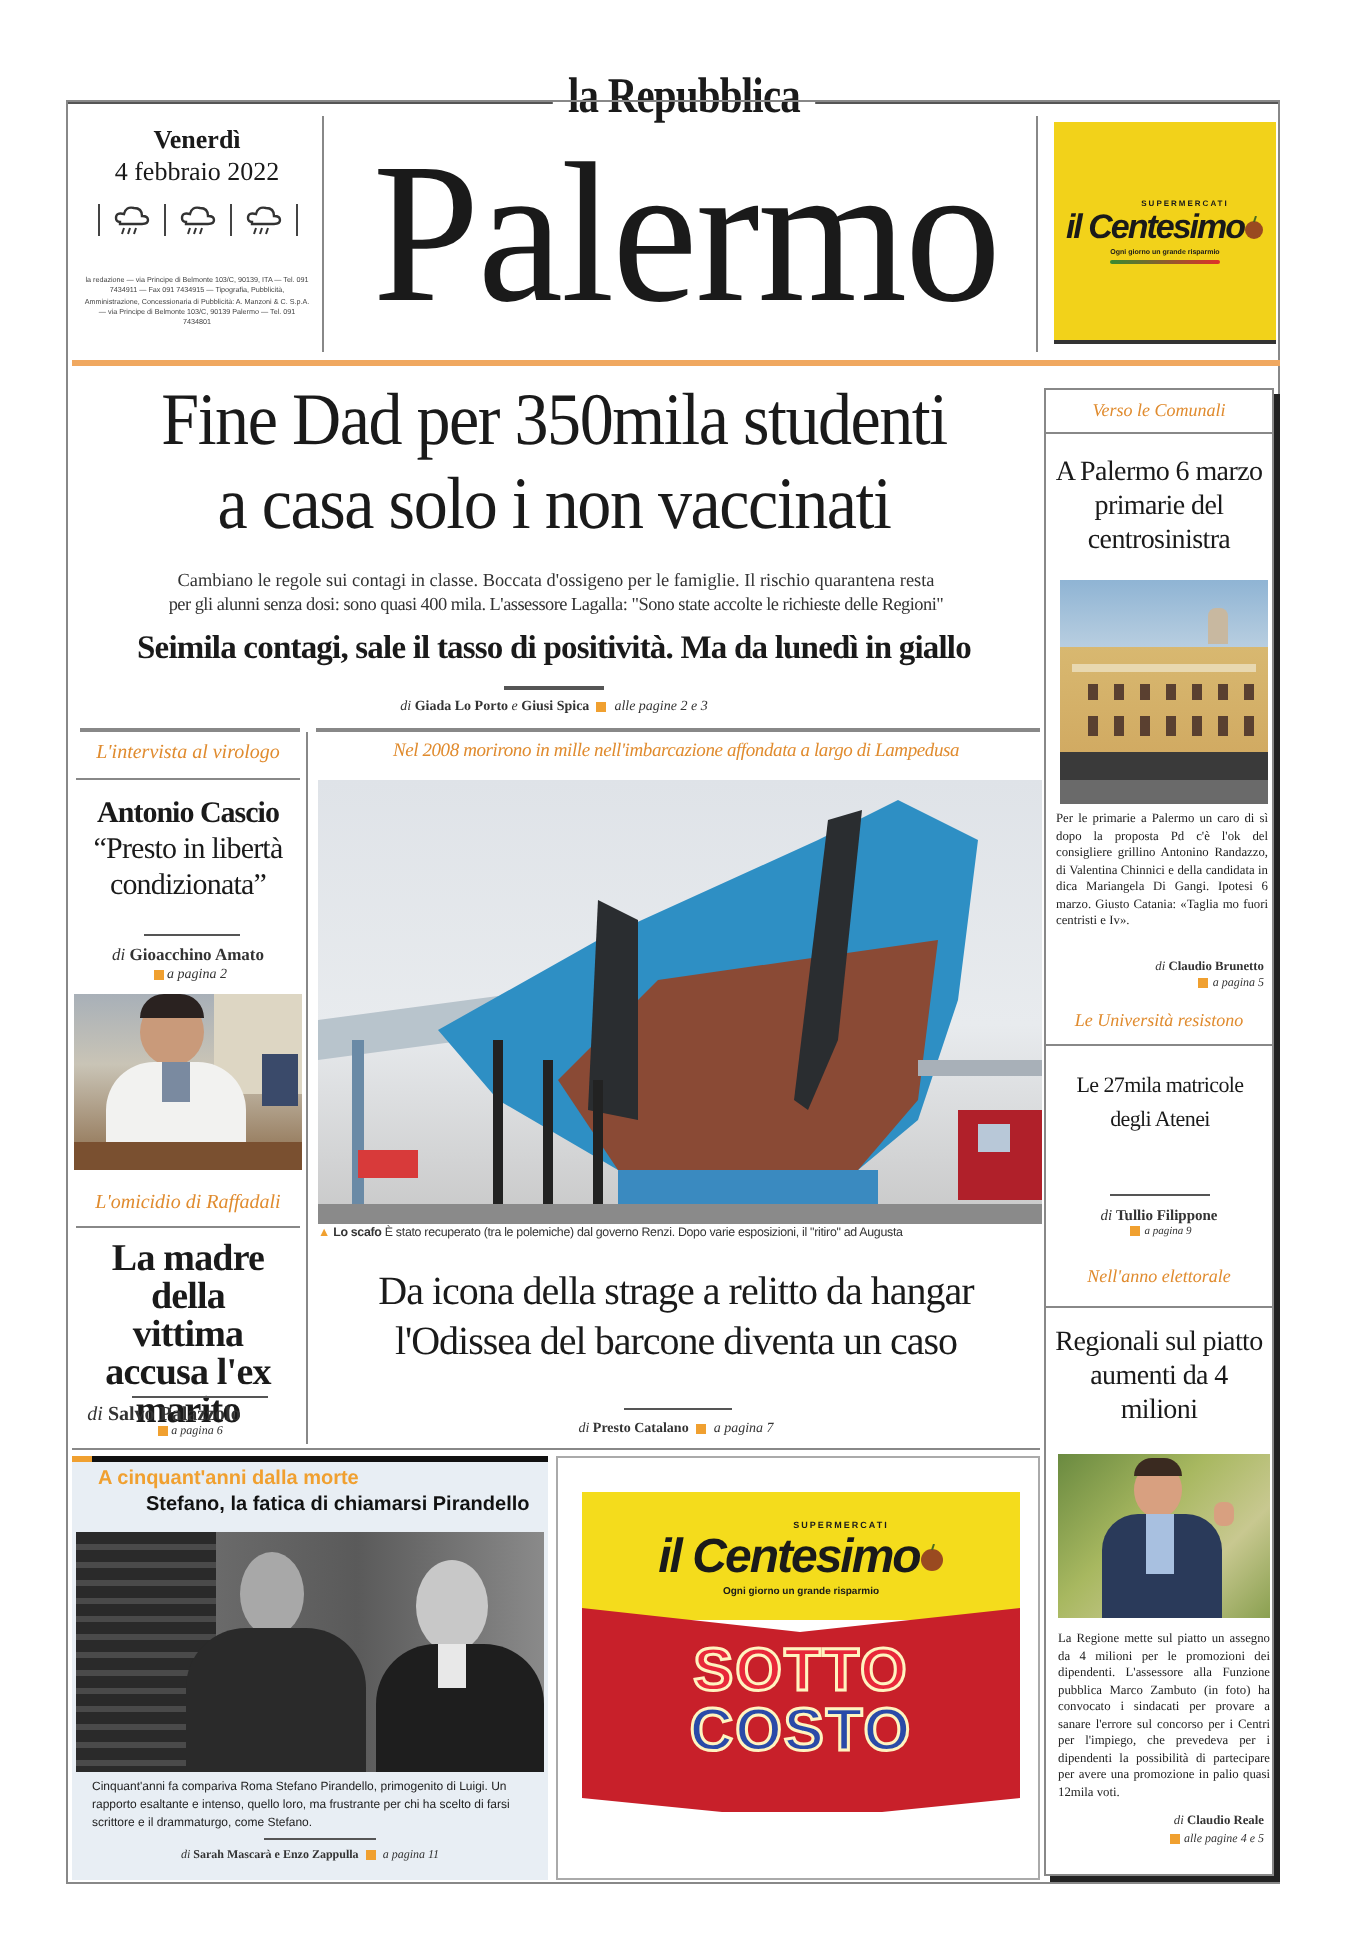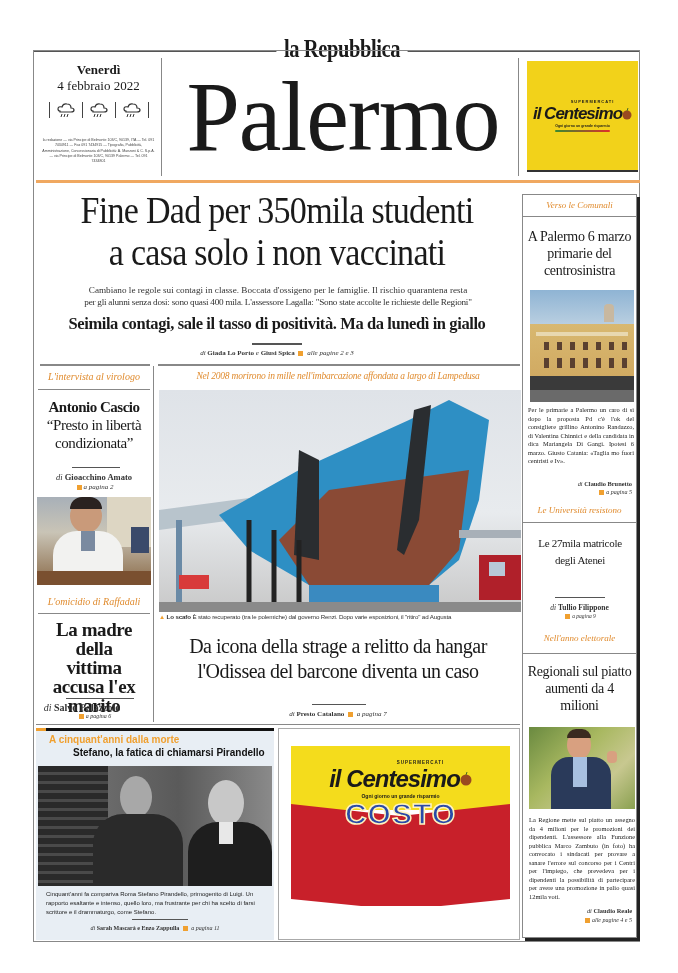--- a/index.html
+++ b/index.html
@@ -195,20 +195,21 @@
   </svg>
   <div class="sans" style="position:relative;font-size:4.5px;font-weight:bold;margin-top:14px;margin-left:40px;letter-spacing:1px;">SUPERMERCATI</div>
   <div class="sans" style="position:relative;display:flex;justify-content:center;align-items:center;">
     <span style="font-size:24px;font-weight:bold;font-style:italic;letter-spacing:-1px;">il Centesimo</span>
     <svg width="12" height="14" viewBox="0 0 12 14">
         <ellipse cx="6" cy="8" rx="5.5" ry="5.5" fill="#9a4a20"></ellipse>
         <path d="M6 3 L7 0" stroke="#4a6a20" stroke-width="1"></path>
       </svg>
   </div>
   <div class="sans" style="position:relative;font-size:5px;font-weight:bold;">Ogni giorno un grande risparmio</div>
+  <div class="sans" style="position:relative;margin-top:22px;font-size:30px;font-weight:bold;color:#e8283a;line-height:30px;letter-spacing:1px;-webkit-text-stroke:1.5px #fff4c0;">SOTTO</div>
   <div class="sans" style="position:relative;font-size:30px;font-weight:bold;color:#2a4aa8;line-height:30px;letter-spacing:1px;-webkit-text-stroke:1.5px #fff4c0;">COSTO</div>
 </div>
 
 <div class="abs" style="left:522px;top:194px;width:115px;height:744px;border:1px solid #888;box-shadow:3px 3px 0 #222;"></div>
 
 <div class="abs kicker" style="left:523px;top:200px;width:113px;font-size:9px;">Verso le Comunali</div>
 <div class="abs rule" style="left:523px;top:216px;width:113px;"></div>
 <div class="abs serif center" style="left:527px;top:228px;width:105px;font-size:14px;line-height:17px;letter-spacing:-0.3px;">A Palermo 6 marzo primarie del centrosinistra</div>
 <div class="abs" style="left:530px;top:290px;width:104px;height:112px;background:linear-gradient(180deg,#8fb4d4 0%,#b8cee0 30%,#d8b870 30%,#d0a860 85%,#6a6a6a 85%);overflow:hidden;">
   <div style="position:absolute;left:74px;top:14px;width:10px;height:18px;background:#c8b8a0;border-radius:4px 4px 0 0;"></div>

